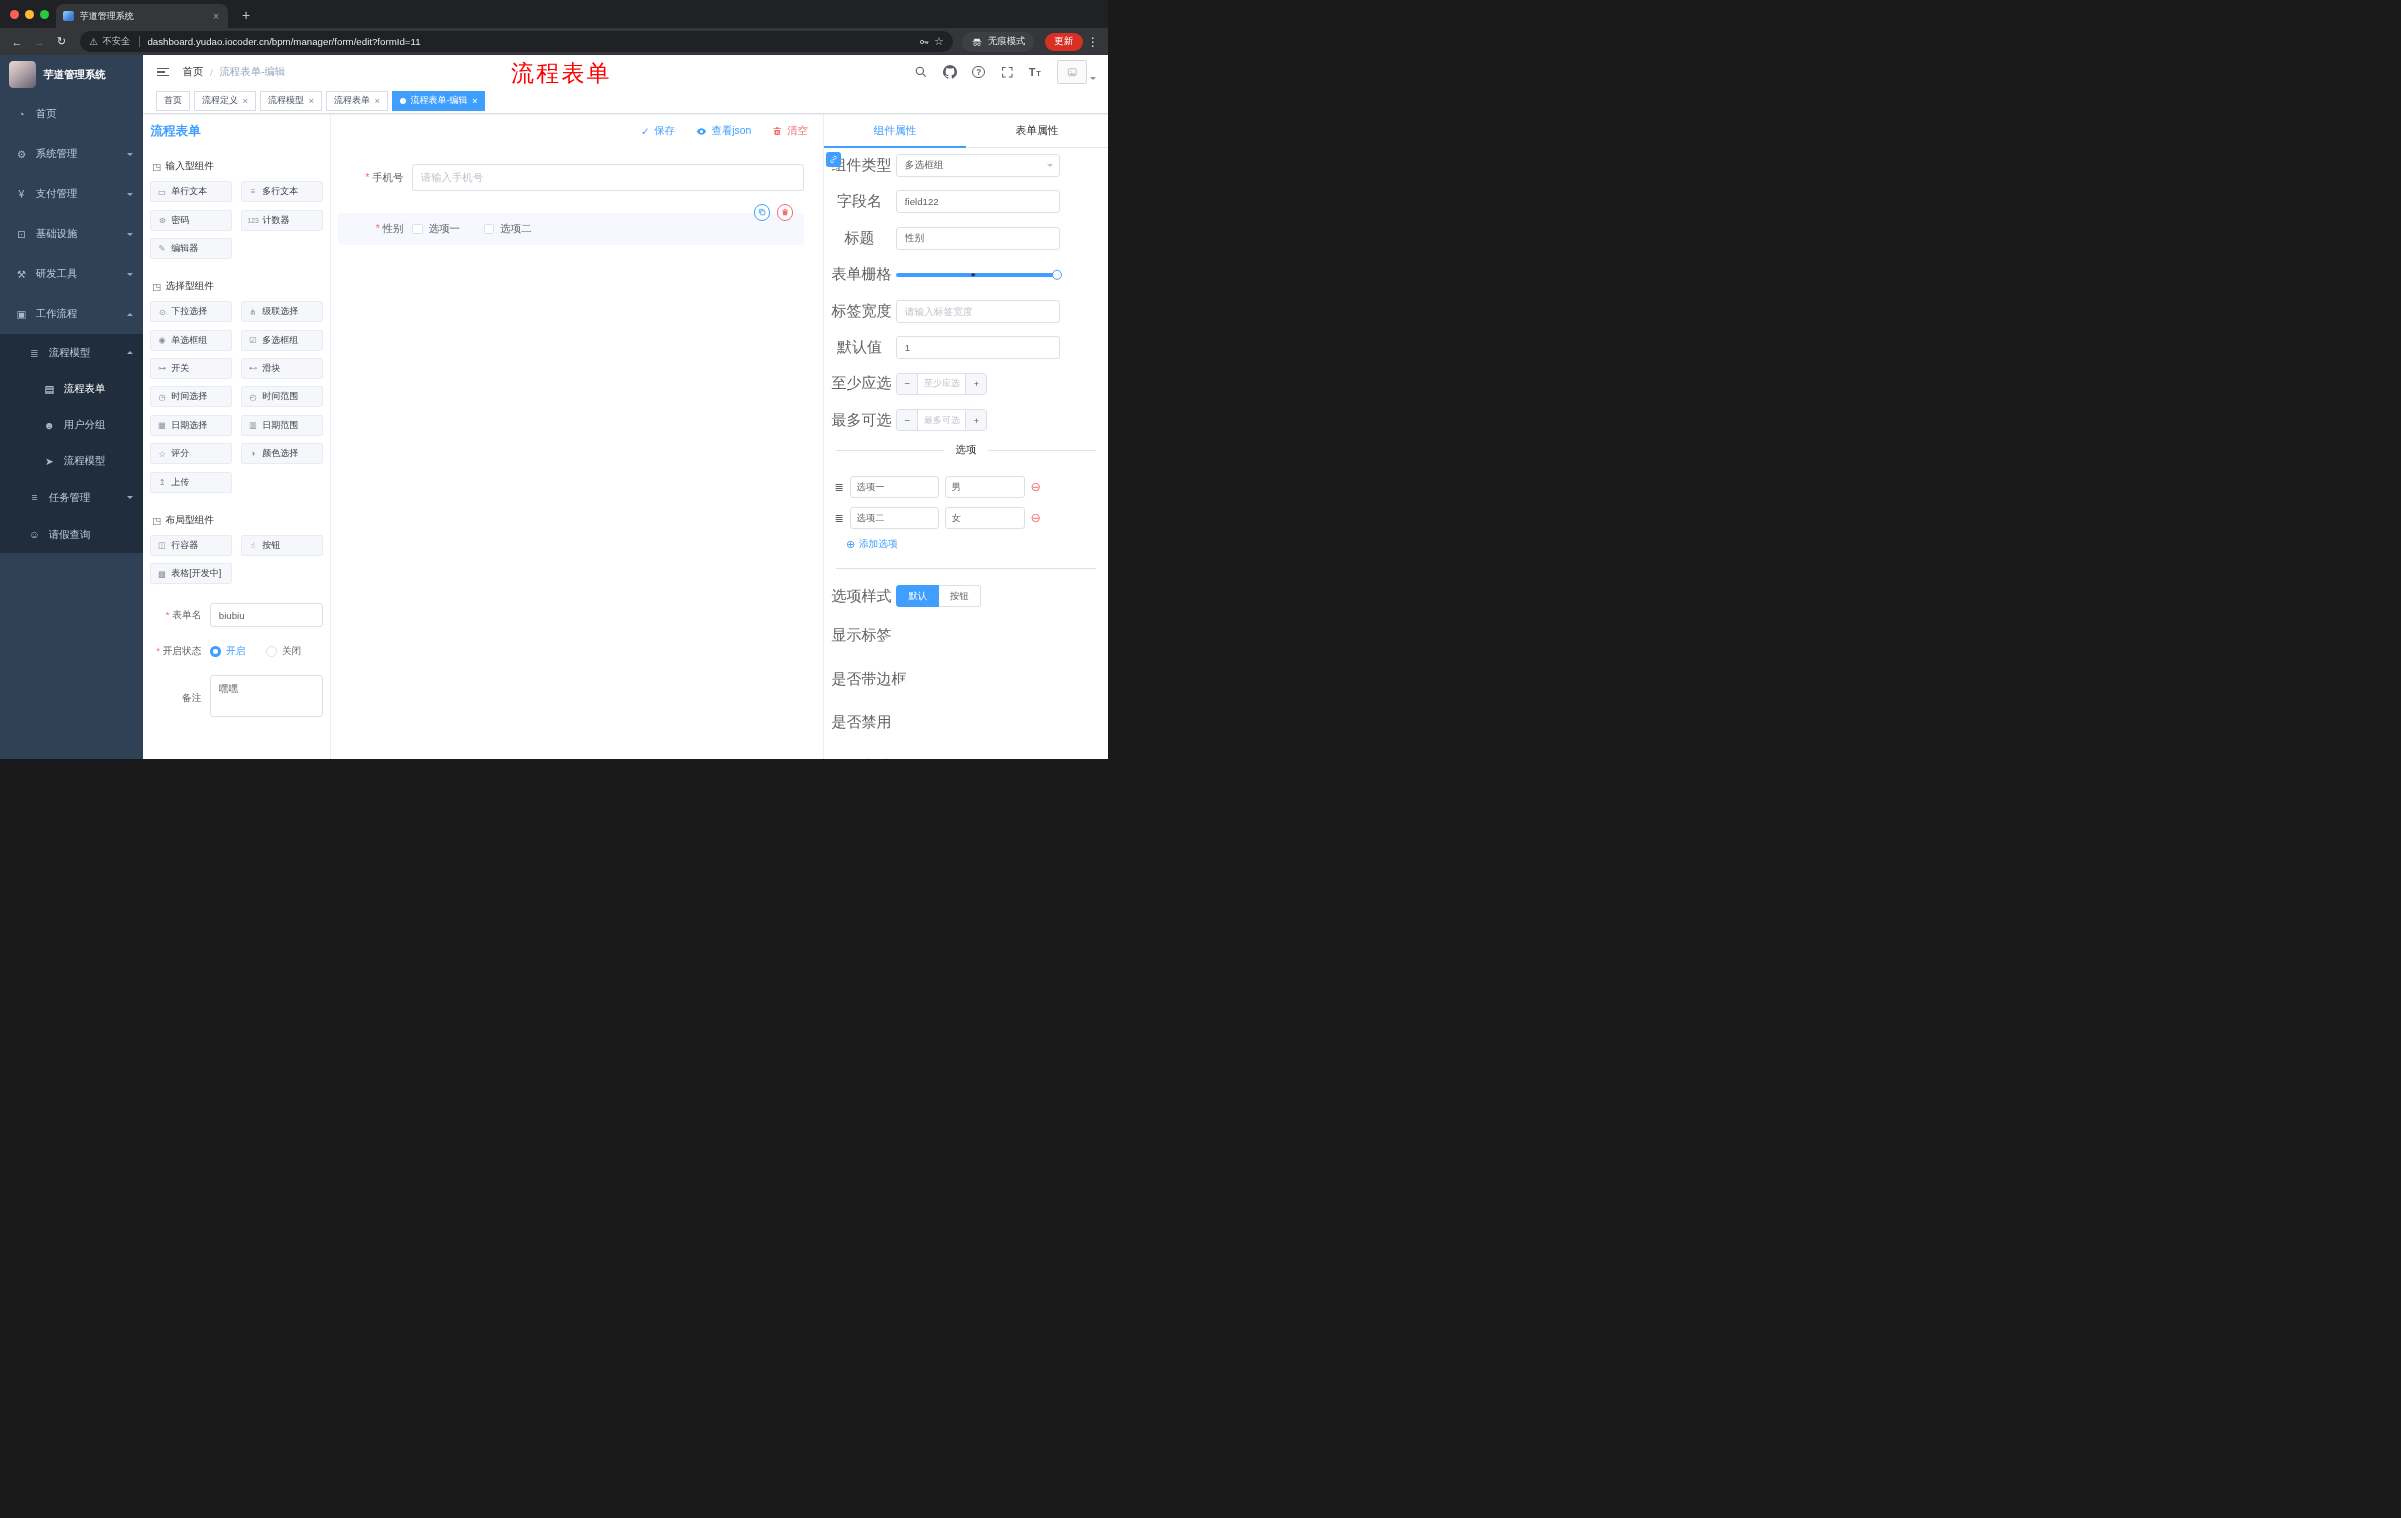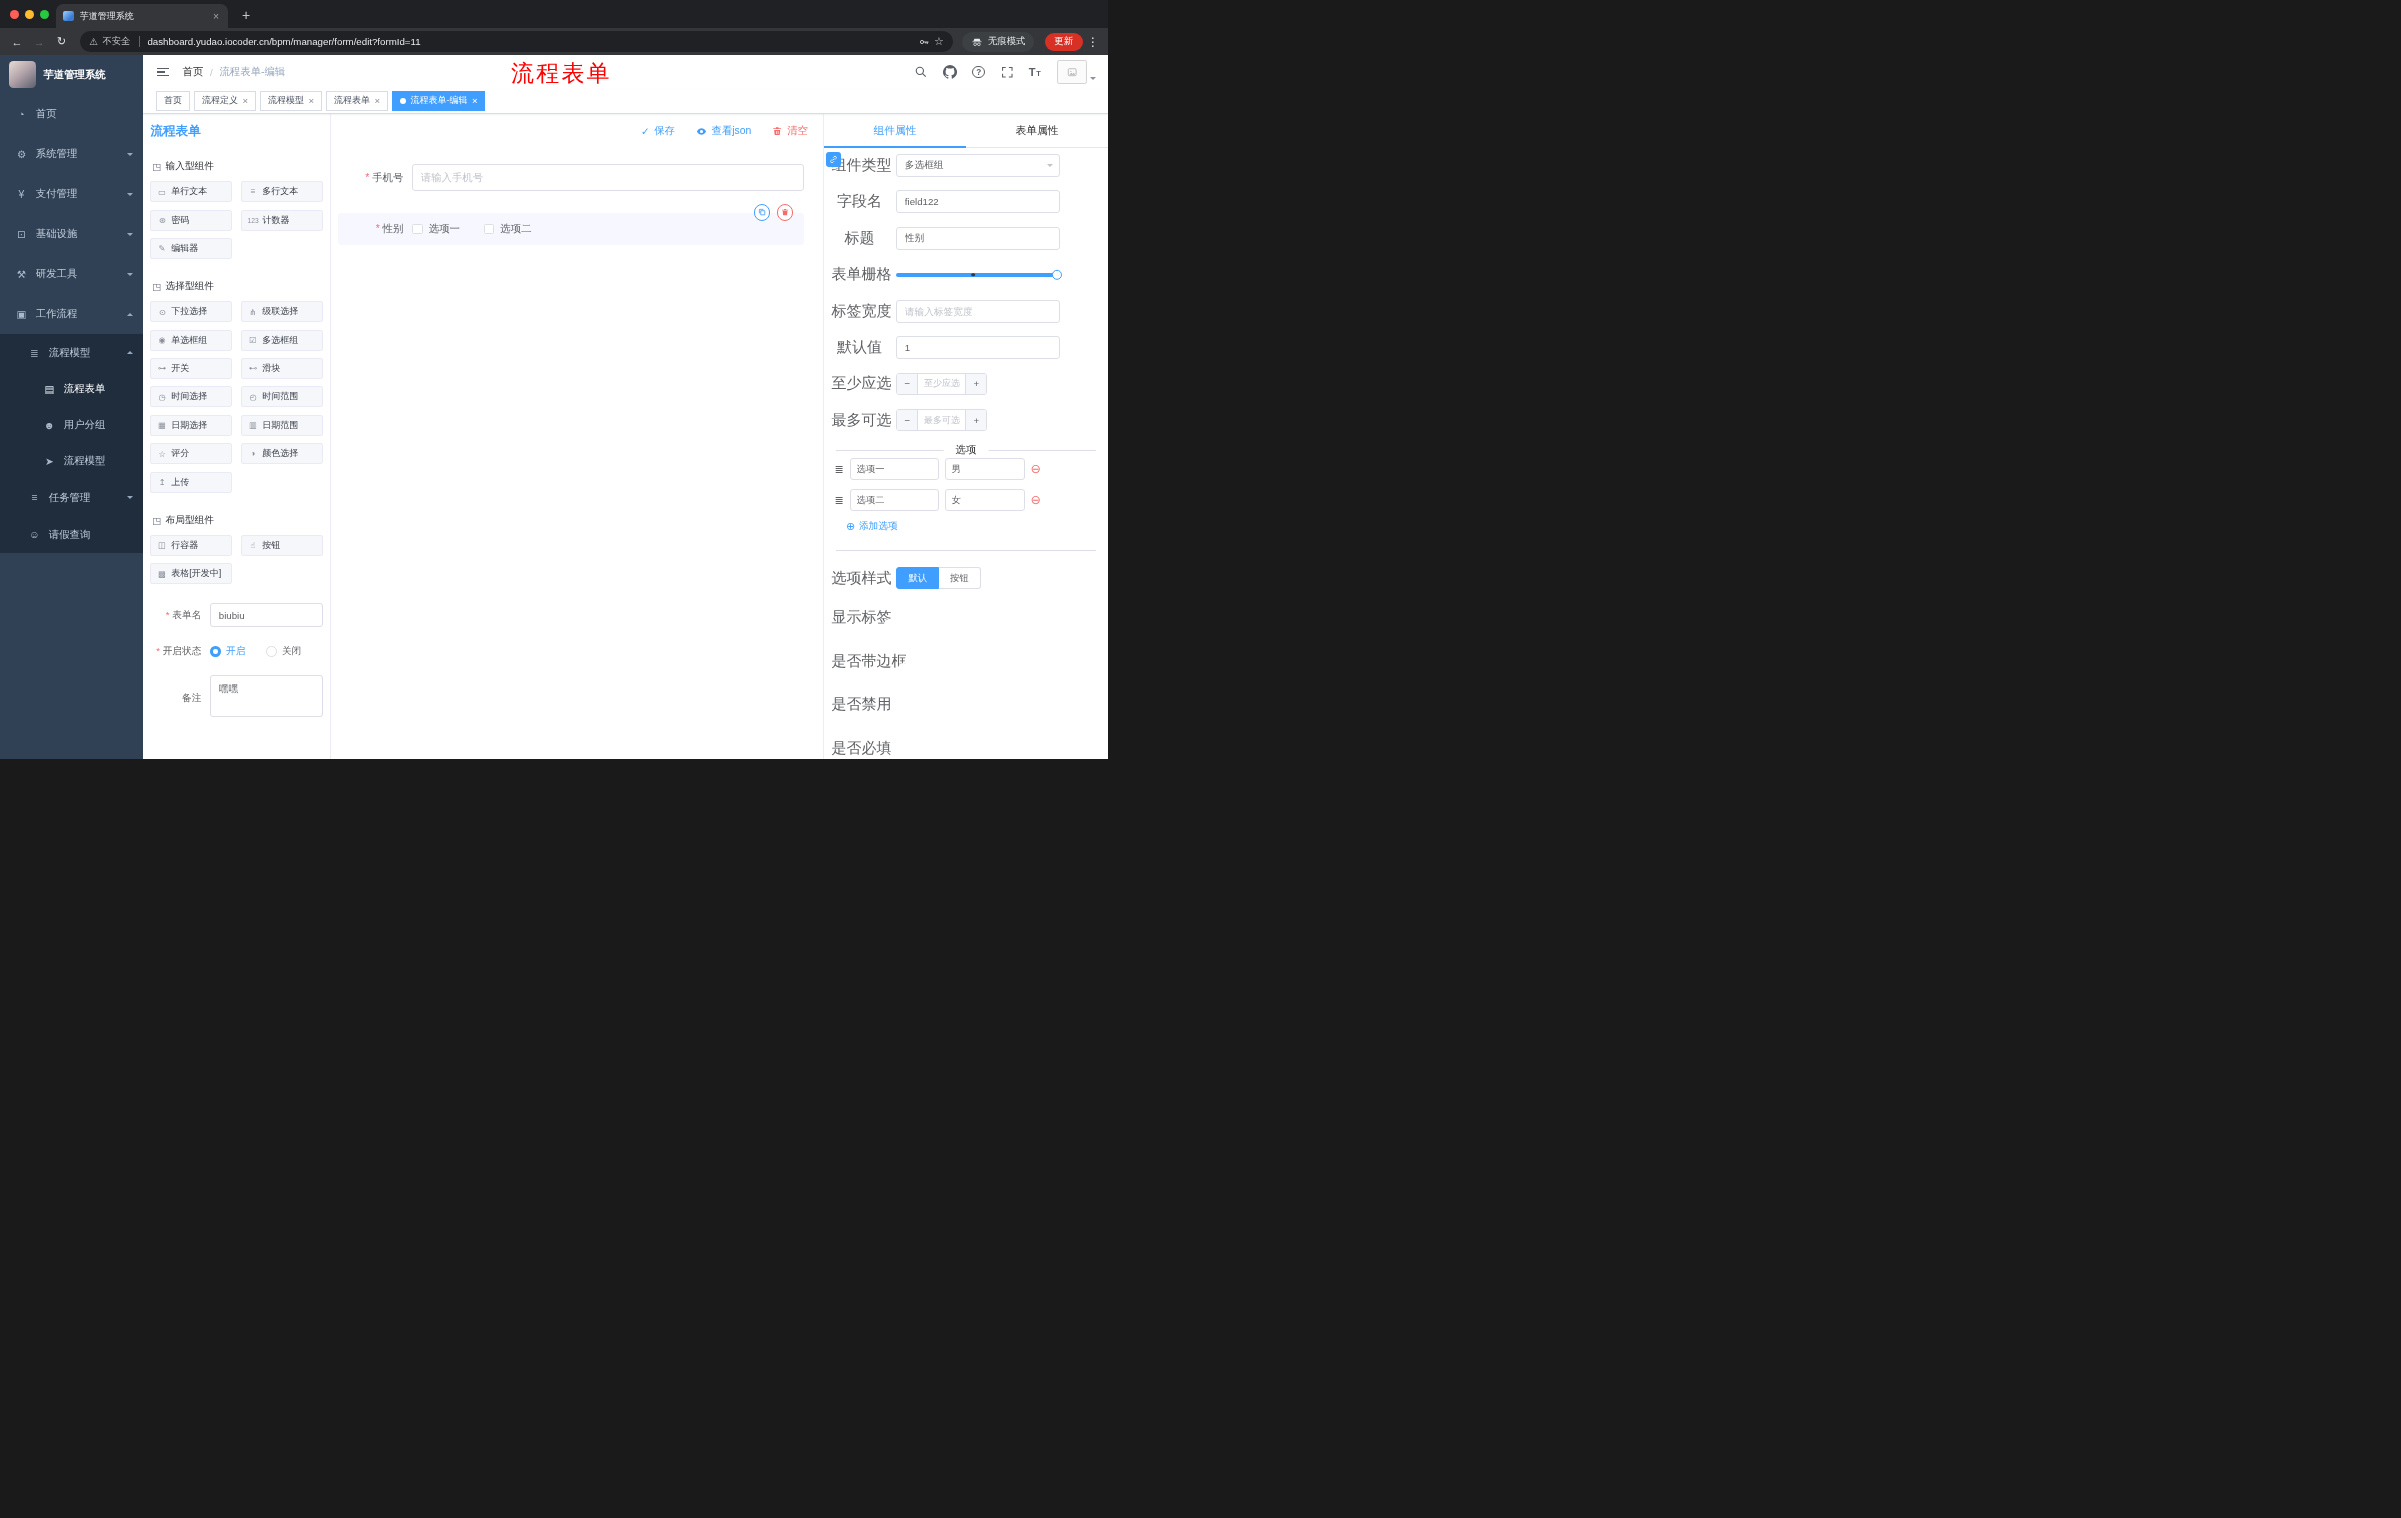--- a/index.html
+++ b/index.html
@@ -133,21 +133,21 @@
   .select-box{padding-right:18px;display:flex;align-items:center;cursor:pointer}
   .slider{height:23px;display:flex;align-items:center;position:relative}
   .slider .track{width:100%;height:3.7px;border-radius:2.2px;background:#409EFF;position:relative}
   .slider .stop{position:absolute;left:47%;top:50%;transform:translate(-50%,-50%);width:3.7px;height:3.7px;border-radius:50%;background:#2c3a4e}
   .slider .handle{position:absolute;right:-2.2px;top:50%;transform:translateY(-50%);width:10.4px;height:10.4px;border-radius:50%;background:#fff;border:1.5px solid #409EFF;cursor:grab}
   .stepper{width:91px;height:22px;border:0.7px solid #dcdfe6;border-radius:3px;display:flex;overflow:hidden;background:#fff}
   .step-btn{width:21px;background:#f5f7fa;color:#606266;display:flex;align-items:center;justify-content:center;font-size:9.7px;cursor:pointer;flex-shrink:0}
   .step-btn.minus{border-right:0.7px solid #dcdfe6}
   .step-btn.plus{border-left:0.7px solid #dcdfe6}
   .step-val{flex:1;display:flex;align-items:center;justify-content:center;font-size:9px;color:#c0c4cc;white-space:nowrap}
-  .divider{position:relative;height:0.7px;background:#dcdfe6;margin:18px 12px 8px}
+  .divider{position:relative;height:0.7px;background:#dcdfe6;margin:18px 12px 26px}
   .divider.plain{margin:16.3px 12px 16.3px}
   .divider .dv-text{position:absolute;left:50%;top:50%;transform:translate(-50%,-50%);background:#fff;padding:0 12px;font-size:10.4px;color:#303133;white-space:nowrap}
   .opt-row{display:flex;align-items:center;gap:6px;margin:0 36px 9px 10.4px}
   .opt-handle{color:#606266;font-size:11px;cursor:grab;flex-shrink:0}
   .opt-input{height:22px;border:0.7px solid #dcdfe6;border-radius:3px;padding:0 6px;font-size:9.3px;color:#606266;width:89px;outline:none;font-family:inherit;min-width:0}
   .opt-input.val{width:80px}
   .opt-del{color:#F56C6C;font-size:12.6px;line-height:1;cursor:pointer;flex-shrink:0}
   .add-opt{display:flex;align-items:center;gap:3.7px;color:#409EFF;font-size:9.7px;margin:3px 0 0 22px;cursor:pointer}
   .add-opt .plus-ico{font-size:11px}
   .rb-group{display:flex}

